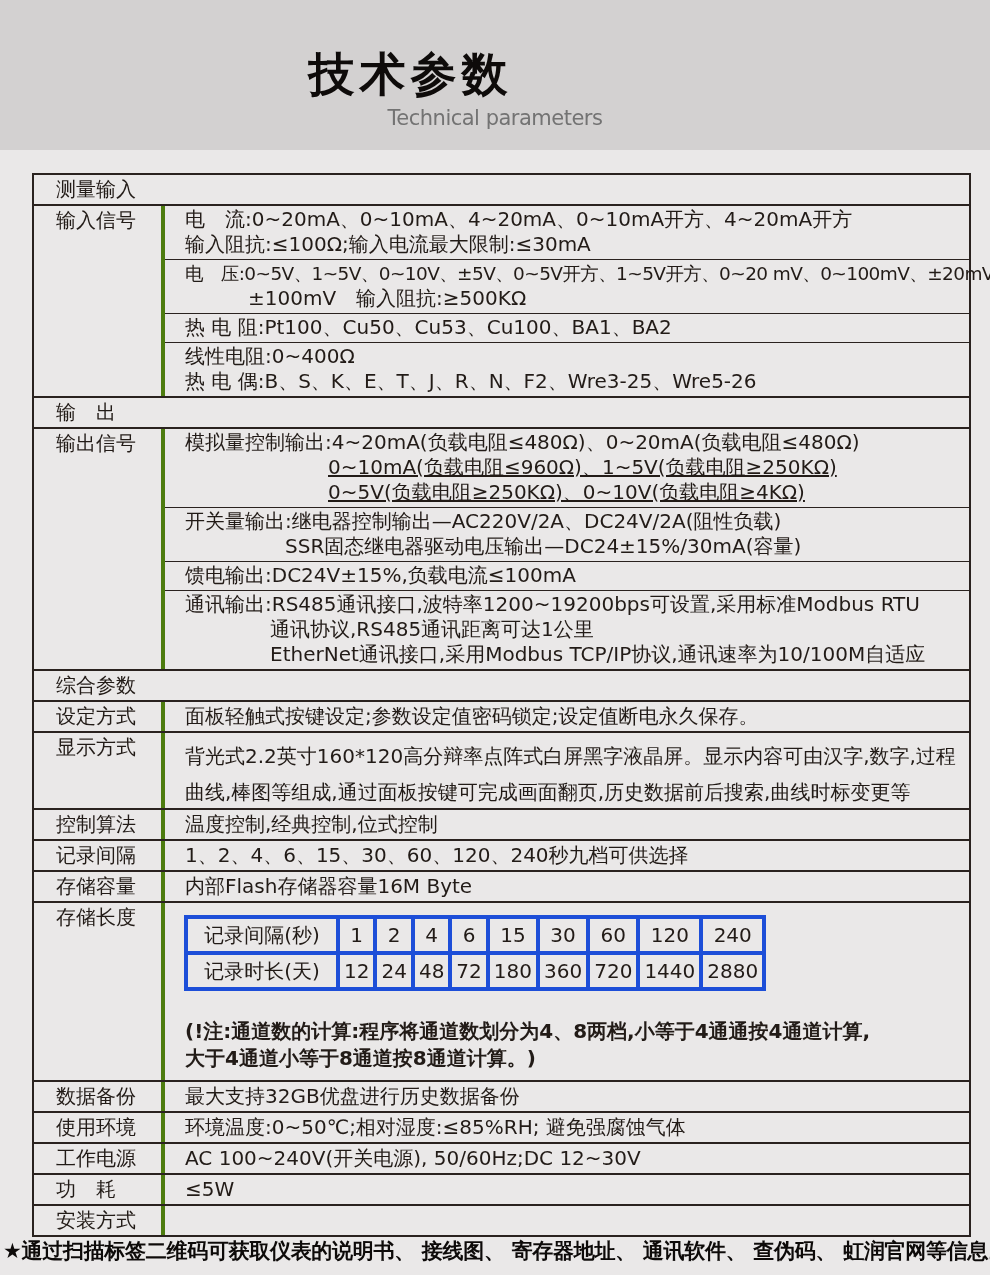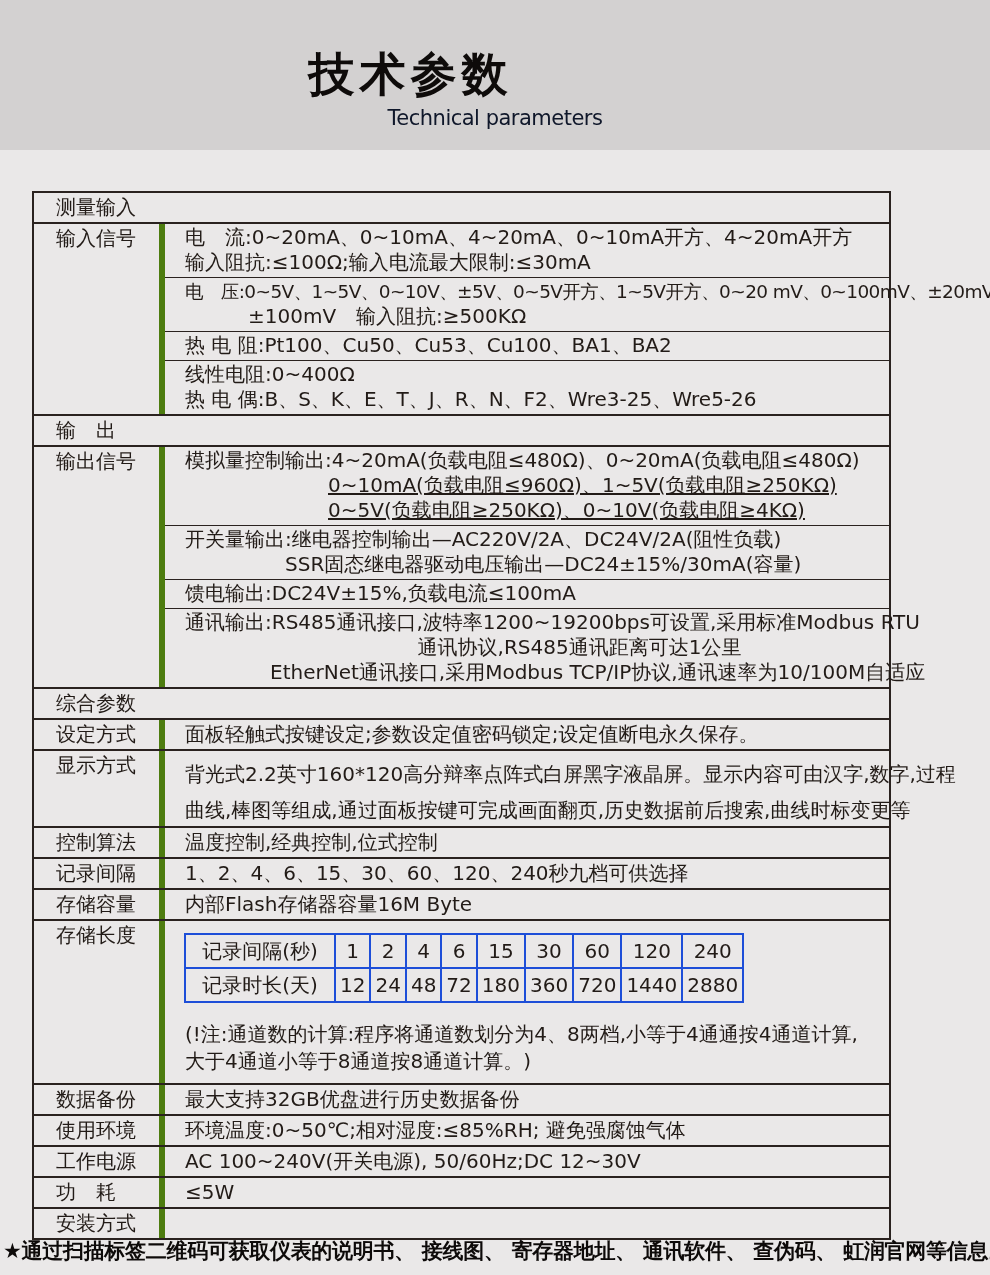--- a/index.html
+++ b/index.html
@@ -18,77 +18,77 @@
   .title{
     position:absolute;top:44px;left:0;width:821px;
     text-align:center;
     font-size:46px;font-weight:900;letter-spacing:5px;
     color:#0e0b0a;
   }
   .subtitle{
     position:absolute;top:106px;left:0;width:990px;
     text-align:center;
     font-size:21px;font-weight:400;letter-spacing:-0.5px;
-    color:#0f172a;
+    color:#737373;
   }
   .tbl{
-    position:absolute;left:32px;top:191px;width:859px;
+    position:absolute;left:32px;top:173px;width:939px;
     border:2px solid #2a221f;
     box-sizing:border-box;
   }
   .trow{
     display:flex;
     border-top:2px solid #2a221f;
     box-sizing:border-box;
   }
   .trow:first-child{border-top:none;}
   .hrow{
     padding:1px 0 2px 22px;
     font-size:20px;line-height:26px;
   }
   .lab{
     flex:0 0 131px;width:131px;
-    border-right:6px solid #4d7c0f;
+    border-right:4px solid #4d7c0f;
     padding:1px 0 2px 22px;
     font-size:20px;line-height:26px;
     box-sizing:border-box;
   }
   .content{flex:1;min-width:0;}
   .cell{
     padding:1px 0 2px 20px;
     font-size:20px;line-height:25px;
   }
   .cell + .cell{border-top:1.5px solid #2a221f;}
   .val{
     flex:1;min-width:0;
     padding:1px 0 2px 20px;
     font-size:20px;line-height:26px;
   }
   .ln{white-space:nowrap;}
   .ind-a{padding-left:63px;}
   .ind-b{padding-left:143px;text-decoration:underline;}
   .ind-c{padding-left:100px;}
-  .ind-d{padding-left:85px;text-align:center;}
+  .ind-d{padding-left:85px;}
   .tight{font-size:18.5px;letter-spacing:-0.6px;}
   .disp .ln{line-height:28px;margin-top:8px;}
   .storage-cell{padding:12px 0 8px 20px;font-size:20px;}
   .inner-tbl{
     border-collapse:collapse;
     margin:0 0 0 -1px;
   }
   .inner-tbl td{
-    border:2px solid #1d4ed8;
+    border:4px solid #1d4ed8;
     font-size:20px;
     text-align:center;
     padding:2px 4px;
     height:28px;
     white-space:nowrap;
   }
   .inner-tbl td.ilab{width:128px;padding:2px 10px;}
-  .note{margin-top:18px;}
+  .note{margin-top:27px;font-weight:bold;}
   .note .ln{line-height:27px;font-size:20px;}
   .footnote{
     position:absolute;left:3px;top:1237px;width:984px;
     font-size:21px;font-weight:600;letter-spacing:-0.3px;
     color:#0d0a09;white-space:nowrap;
   }
 </style>
 </head>
 <body>
 

